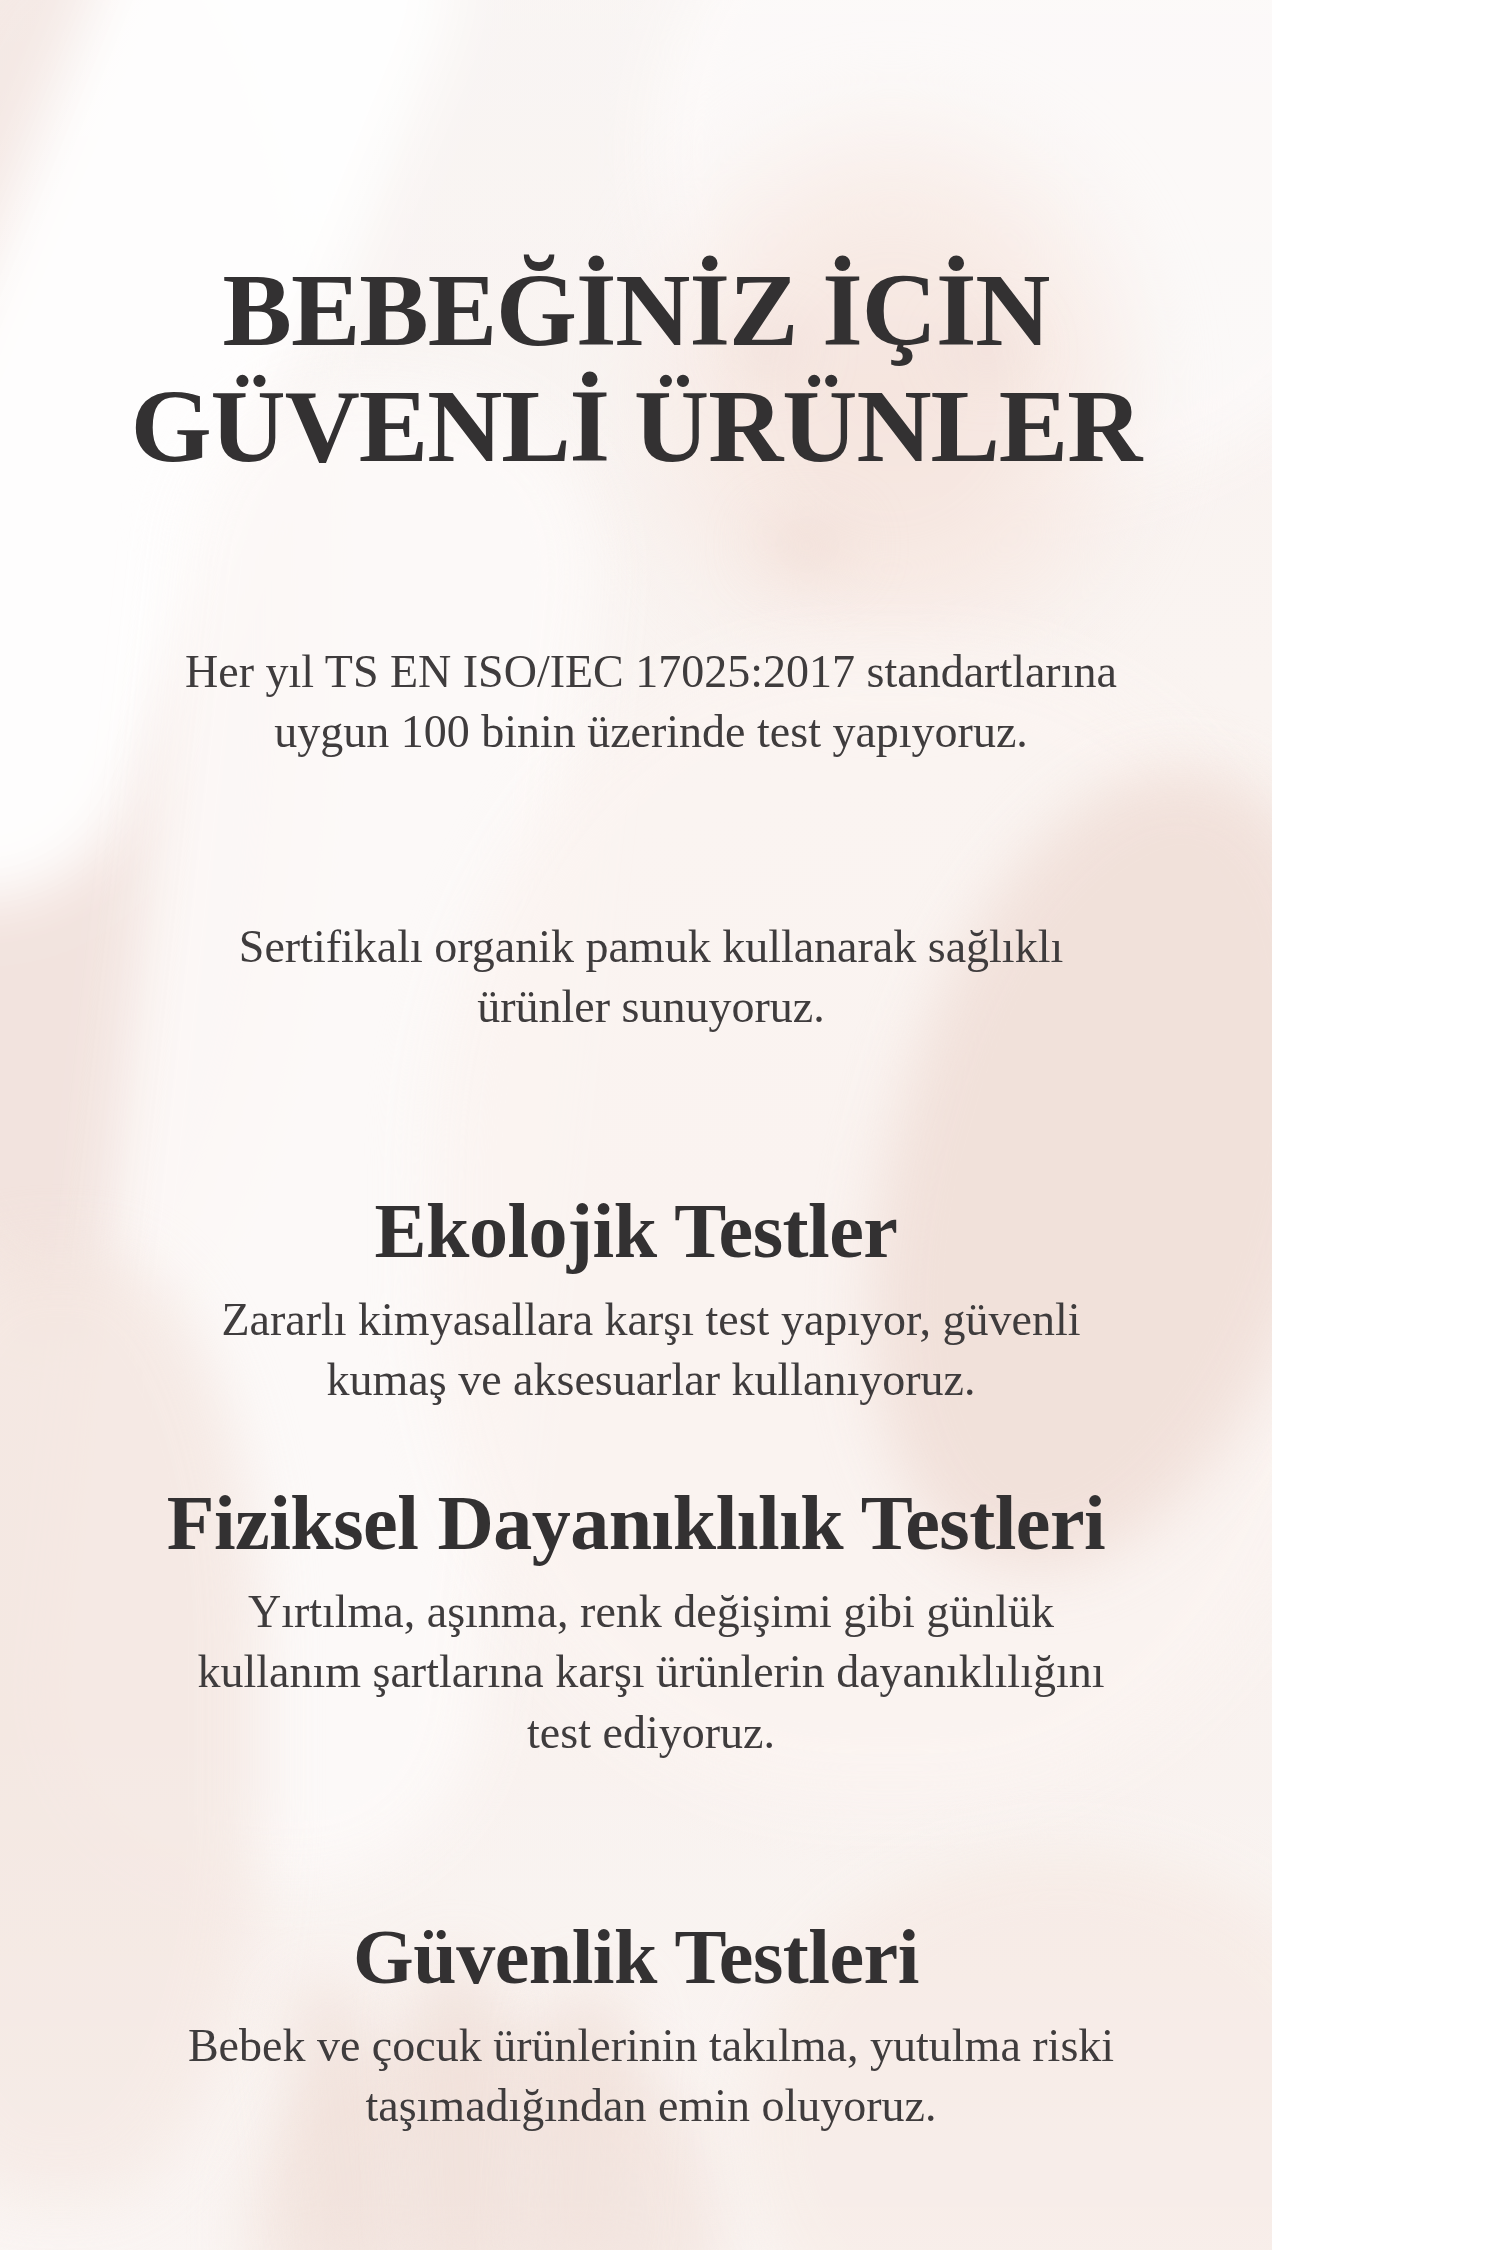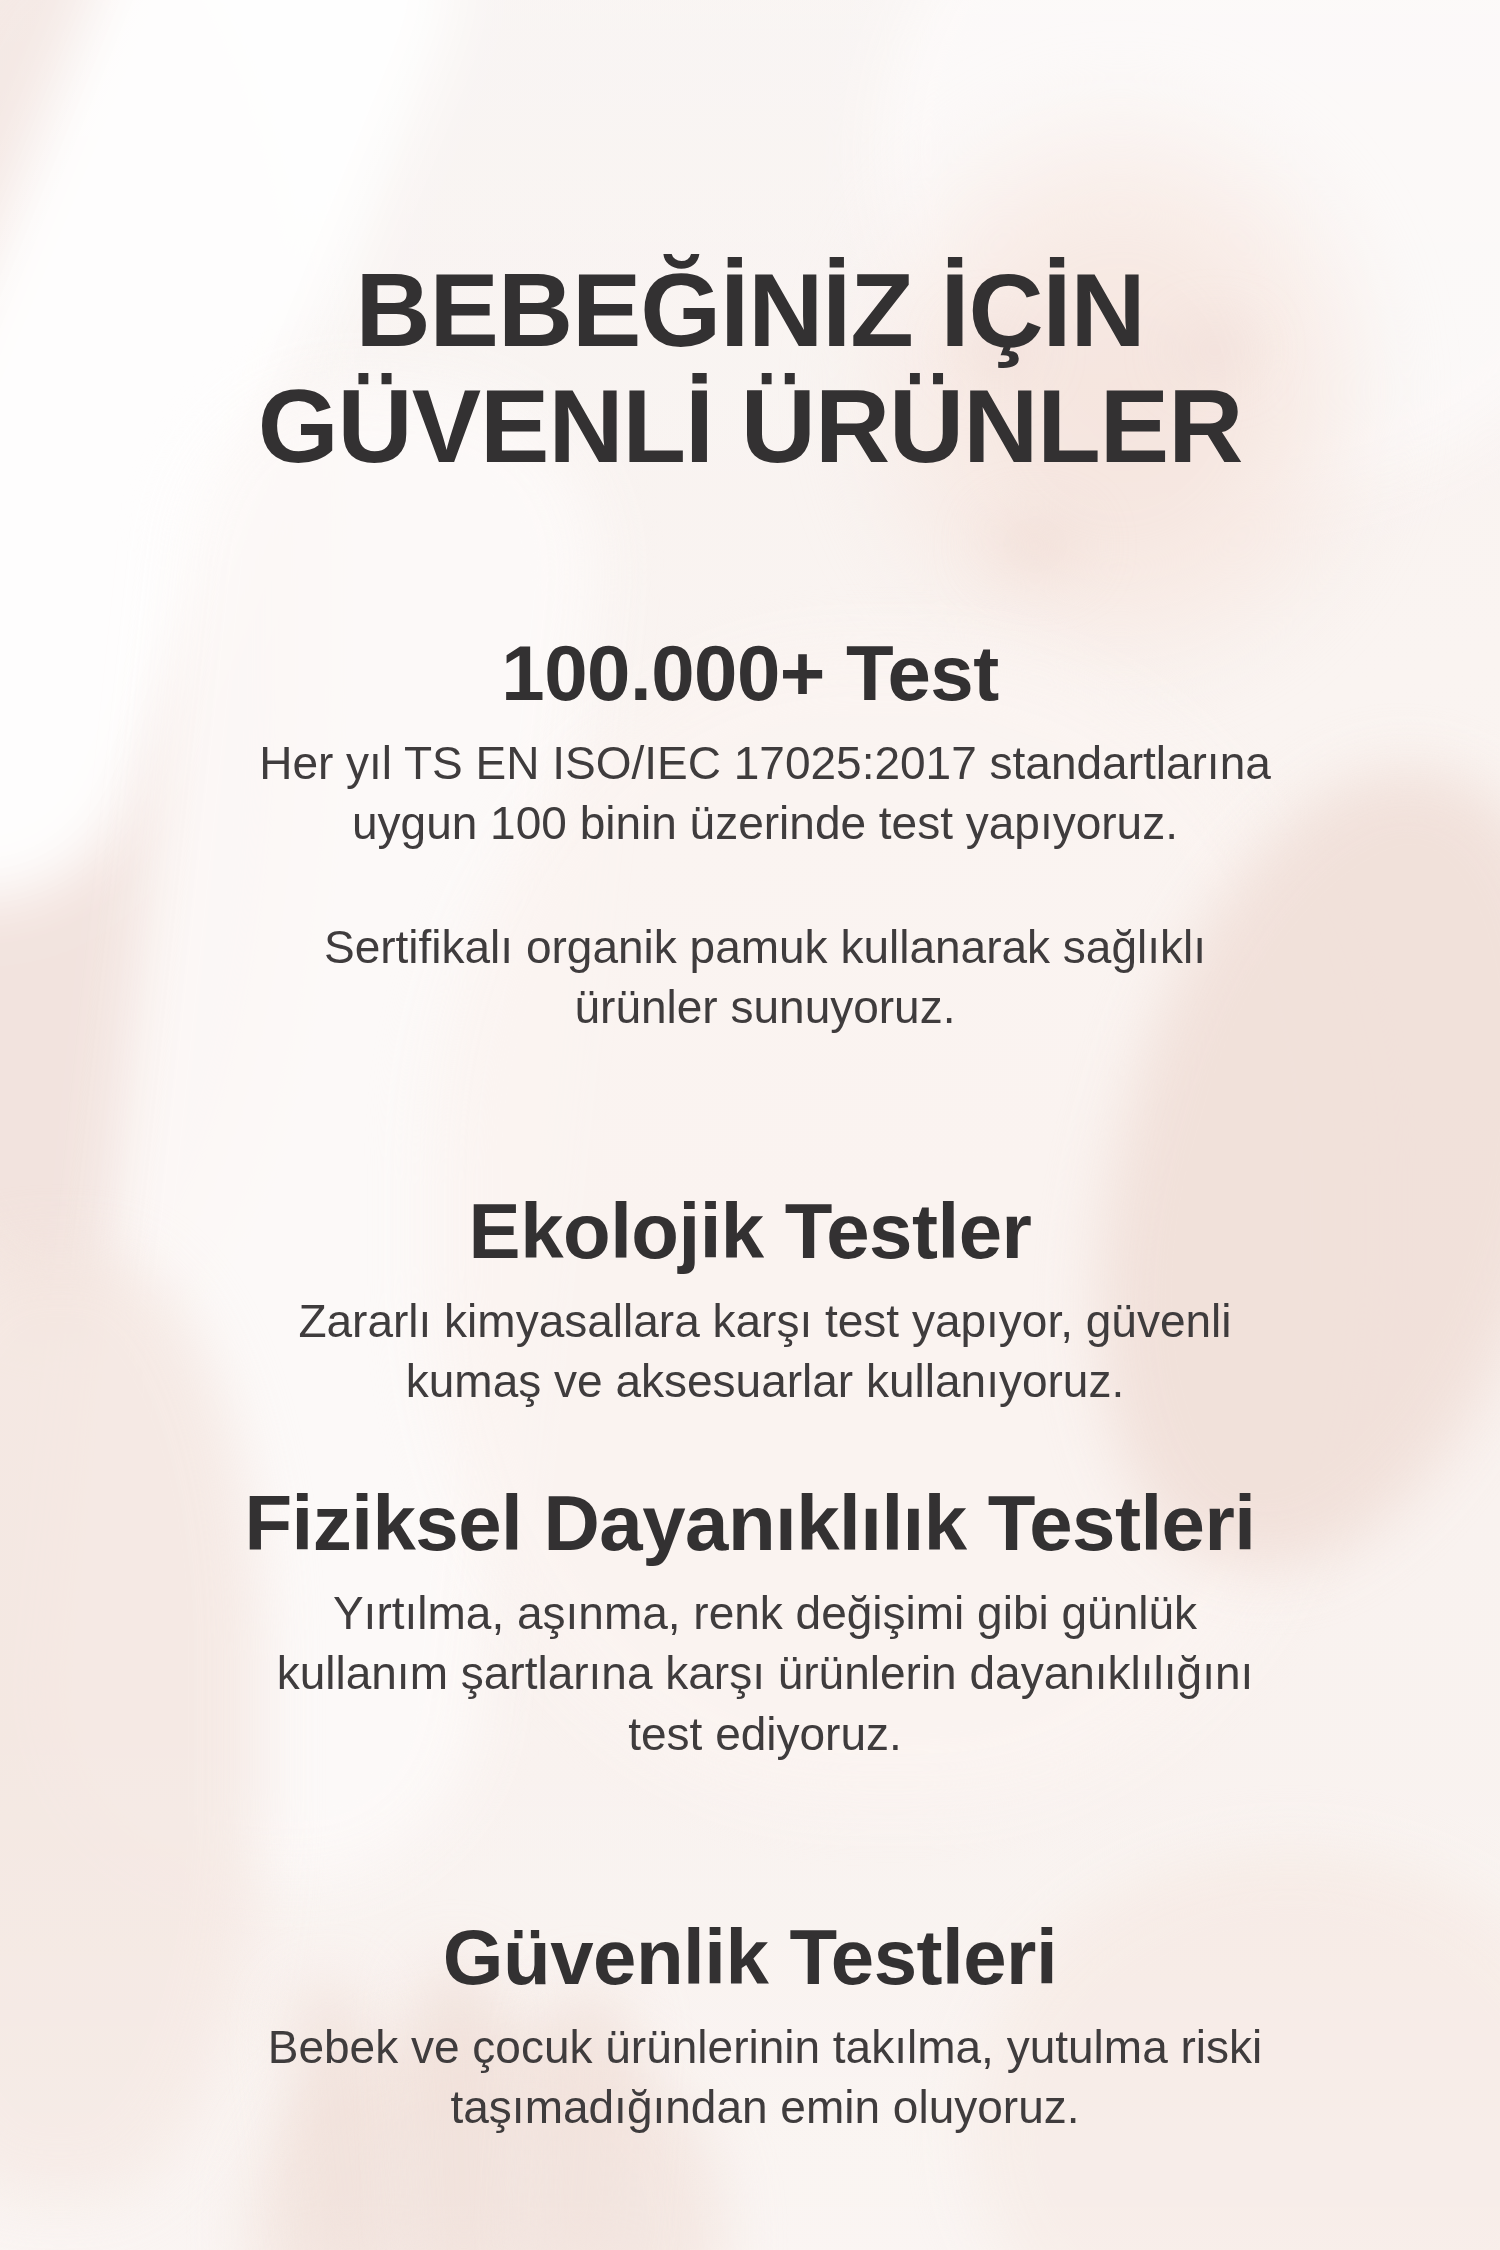--- a/index.html
+++ b/index.html
@@ -3,25 +3,25 @@
 <meta charset="utf-8">
 <title>Bebeğiniz İçin Güvenli Ürünler</title>
 <style>
   html, body {
     margin: 0;
     padding: 0;
     background: #ffffff;
   }
   .poster {
     position: relative;
-    width: 1500px;
+    width: 1272px;
     height: 2250px;
     overflow: hidden;
     background: linear-gradient(168deg, #f7f2f0 0%, #faf4f1 38%, #f9f2ef 70%, #f9f3f0 100%);
-    font-family: Liberation Sans, sans-serif;
+    font-family: Liberation Serif, serif;
   }
 
   
   .photo { position: absolute; inset: 0; pointer-events: none; }
   .shape { position: absolute; filter: blur(30px); }
 
   .sh-skin-left      { left: -170px; top: -80px;  width: 480px;  height: 1400px; background: #f1e1db; border-radius: 45%; opacity: .85; }
   .sh-strap          { left: -40px;  top: -220px; width: 340px;  height: 1150px; background: #ffffff; border-radius: 170px; transform: rotate(22deg); opacity: .95; }
   .sh-torso-white    { left: 120px;  top: 380px;  width: 420px;  height: 1500px; background: #fdfaf9; border-radius: 180px; transform: rotate(6deg); opacity: .9; }
   .sh-hair           { right: -140px; top: -200px; width: 760px; height: 700px;  background: #fcf9f8; border-radius: 50%; opacity: .95; }
@@ -102,21 +102,20 @@
     <div class="shape sh-finger-2"></div>
     <div class="shape sh-finger-3"></div>
     <div class="shape sh-knee-right"></div>
     <div class="shape sh-veil"></div>
   </div>
 
   <h1 class="title">BEBEĞİNİZ İÇİN
 GÜVENLİ ÜRÜNLER</h1>
 
   <section class="sec s1">
-    <h2>100.000+ Test</h2>
     <p>Her yıl TS EN ISO/IEC 17025:2017 standartlarına
 uygun 100 binin üzerinde test yapıyoruz.</p>
   </section>
 
   <section class="sec s2">
     <p>Sertifikalı organik pamuk kullanarak sağlıklı
 ürünler sunuyoruz.</p>
   </section>
 
   <section class="sec s3">

